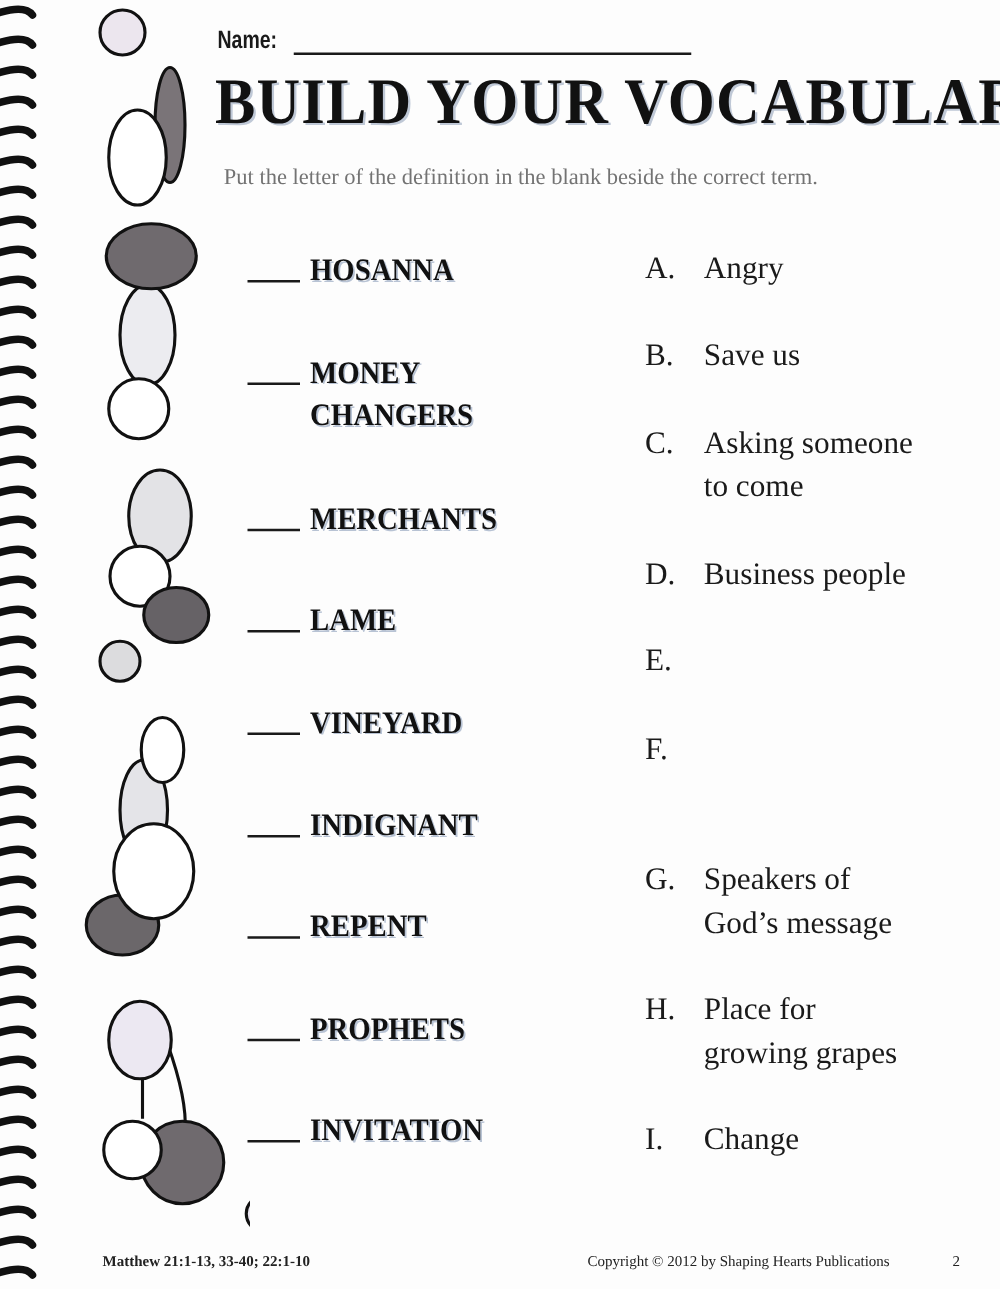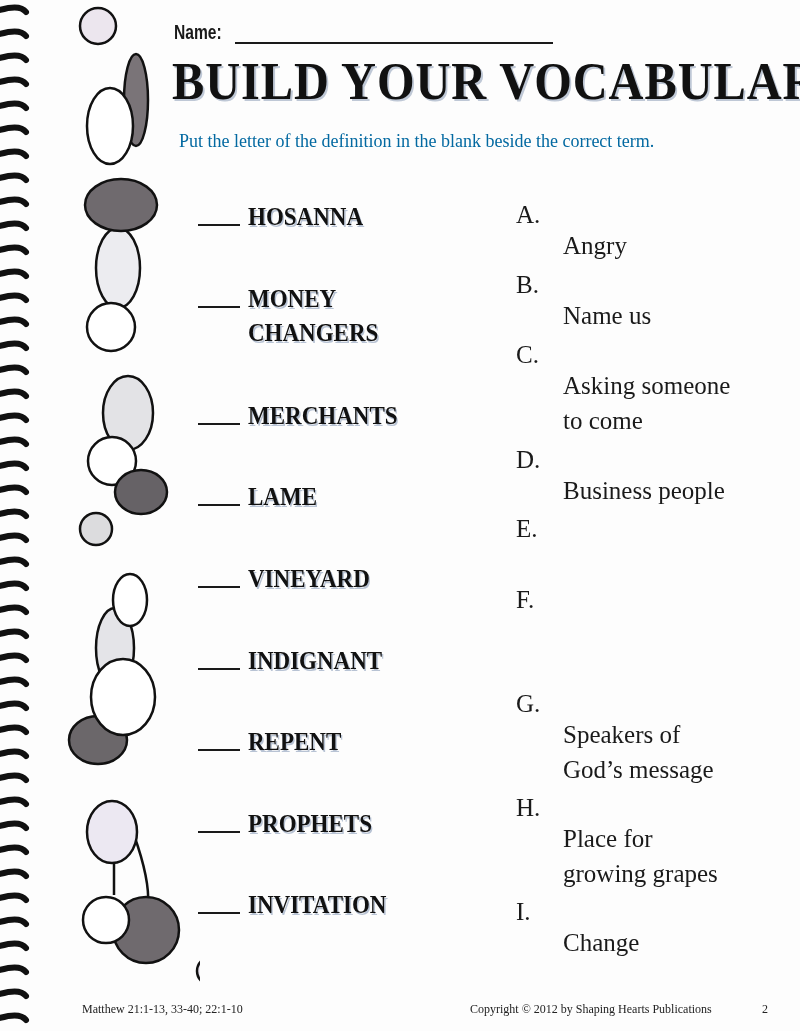--- a/index.html
+++ b/index.html
@@ -3,28 +3,28 @@
 <meta charset="utf-8">
 <style>
   html, body { margin:0; padding:0; }
   body { width:800px; height:1031px; position:relative; background:#fdfdfd; overflow:hidden; font-family:"Liberation Serif", serif; color:#1a1a1a; }
   .spiral { position:absolute; left:0; top:0; width:34px; height:1031px; }
   .deco { position:absolute; left:0; top:0; width:200px; height:1031px; }
   .name-row { position:absolute; left:174px; top:18px; display:flex; align-items:flex-end;justify-content:space-between; }
   .name-label { font-family:"Liberation Sans", sans-serif; font-weight:bold; font-size:20px; transform:scaleX(0.78); transform-origin:left bottom; margin-right:-6px; }
   .name-line { width:318px; border-bottom:2px solid #1a1a1a; margin-left:6px; height:24px; }
   .title { position:absolute; left:172px; top:52px; font-family:"Liberation Serif", serif; font-weight:bold; font-size:52px; letter-spacing:1px; color:#111; text-shadow:2px 2px 0 #bfc8d6; transform:scaleX(0.93); transform-origin:left top; white-space:nowrap; }
-  .instructions { position:absolute; left:179px; top:131px; font-size:18px; color:#0369a1; }
+  .instructions { position:absolute; left:179px; top:131px; font-size:18px; color:#737373; }
   .term { position:absolute; left:198px; display:flex; align-items:flex-start;justify-content:space-between; }
   .blank { display:inline-block; width:42px; border-bottom:2px solid #1a1a1a; height:24px; margin-right:8px; }
   .term-text { font-family:"Liberation Serif", serif; font-weight:bold; font-size:25px; line-height:34px; color:#111; text-shadow:1.5px 1.5px 0 #b8c3d4; transform:scaleX(0.92); transform-origin:left top; white-space:pre-line; }
   .def { position:absolute; left:516px; display:flex; font-size:25px; line-height:35px; color:#1a1a1a; }
   .def-letter { width:47px; flex:none; }
-  .def-text { white-space:pre-line;margin-top:31px; }
-  .footer-left { position:absolute; left:82px; top:1002px; font-size:12px; color:#222; }
+  .def-text { white-space:pre-line; }
+  .footer-left { position:absolute; left:82px; top:1002px; font-size:12px; color:#222;font-weight:bold; }
   .footer-right { position:absolute; left:470px; top:1002px; font-size:12px; color:#222; }
   .page-num { position:absolute; left:762px; top:1002px; font-size:12px; color:#222; }
 </style>
 </head>
 <body>
 
 <svg class="spiral" viewBox="0 0 34 1031">
   <g fill="none" stroke="#111" stroke-width="6" stroke-linecap="round">
     <path d="M0 10 q20 -6 26 2 M0 34 q20 -6 26 2 M0 58 q20 -6 26 2 M0 82 q20 -6 26 2 M0 106 q20 -6 26 2 M0 130 q20 -6 26 2 M0 154 q20 -6 26 2 M0 178 q20 -6 26 2 M0 202 q20 -6 26 2 M0 226 q20 -6 26 2 M0 250 q20 -6 26 2 M0 274 q20 -6 26 2 M0 298 q20 -6 26 2 M0 322 q20 -6 26 2 M0 346 q20 -6 26 2 M0 370 q20 -6 26 2 M0 394 q20 -6 26 2 M0 418 q20 -6 26 2 M0 442 q20 -6 26 2 M0 466 q20 -6 26 2 M0 490 q20 -6 26 2 M0 514 q20 -6 26 2 M0 538 q20 -6 26 2 M0 562 q20 -6 26 2 M0 586 q20 -6 26 2 M0 610 q20 -6 26 2 M0 634 q20 -6 26 2 M0 658 q20 -6 26 2 M0 682 q20 -6 26 2 M0 706 q20 -6 26 2 M0 730 q20 -6 26 2 M0 754 q20 -6 26 2 M0 778 q20 -6 26 2 M0 802 q20 -6 26 2 M0 826 q20 -6 26 2 M0 850 q20 -6 26 2 M0 874 q20 -6 26 2 M0 898 q20 -6 26 2 M0 922 q20 -6 26 2 M0 946 q20 -6 26 2 M0 970 q20 -6 26 2 M0 994 q20 -6 26 2 M0 1018 q20 -6 26 2"></path>
   </g>
@@ -104,21 +104,21 @@
   <span class="blank"></span>
   <span class="term-text">INVITATION</span>
 </div>
 
 <div class="def" style="top:197px">
   <span class="def-letter">A.</span>
   <span class="def-text">Angry</span>
 </div>
 <div class="def" style="top:267px">
   <span class="def-letter">B.</span>
-  <span class="def-text">Name us</span>
+  <span class="def-text">Save us</span>
 </div>
 <div class="def" style="top:337px">
   <span class="def-letter">C.</span>
   <span class="def-text">Asking someone
 to come</span>
 </div>
 <div class="def" style="top:442px">
   <span class="def-letter">D.</span>
   <span class="def-text">Business people</span>
 </div>

